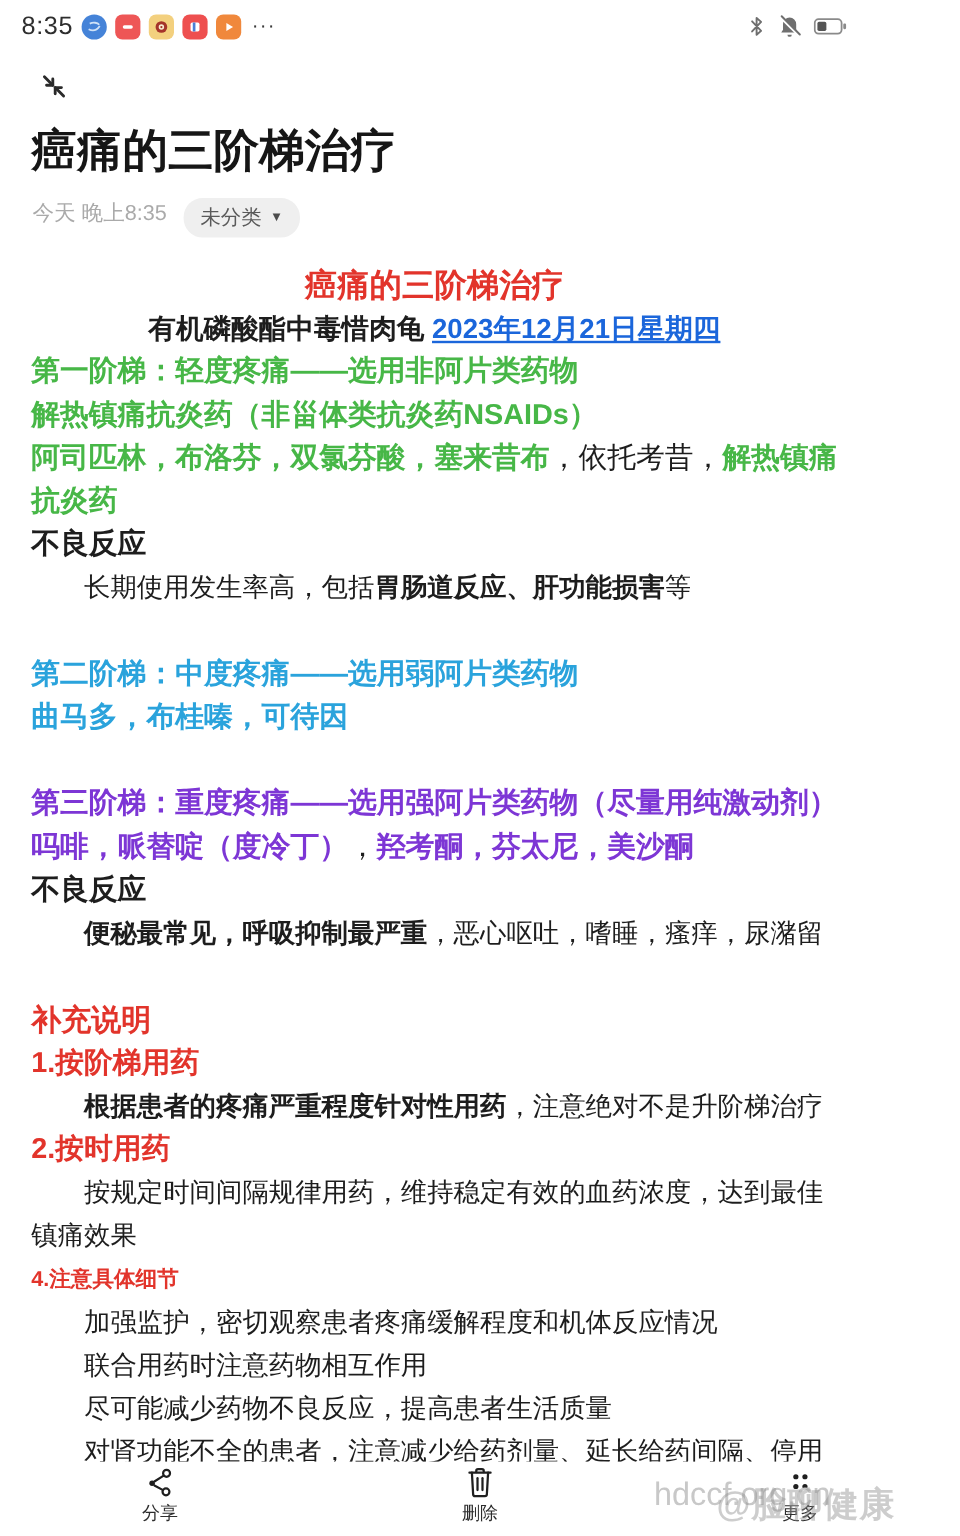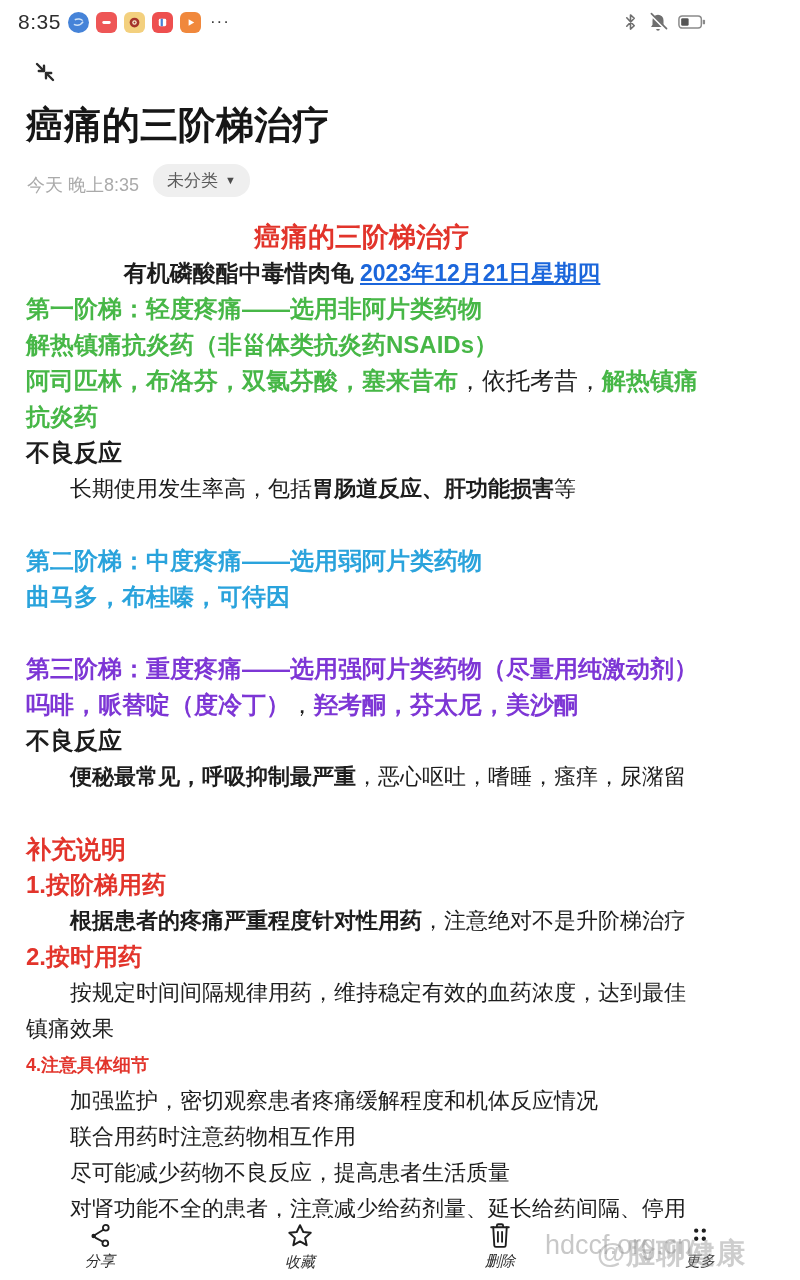--- a/index.html
+++ b/index.html
@@ -12,38 +12,38 @@
   .sb-left{display:flex;align-items:center;gap:7px;}
   .sb-time{font-size:21px;color:#2e2e2e;letter-spacing:.5px;}
   .app-icon{width:21px;height:21px;border-radius:6px;display:inline-flex;align-items:center;justify-content:center;flex:none;}
   .sb-ellipsis{font-size:17px;color:#3a3a3a;letter-spacing:1px;margin-left:2px;}
   .sb-right{display:flex;align-items:center;gap:9px;}
   .sb-right svg{display:block;}
 
   
   .collapse-btn{margin:14px 0 0 30px;width:30px;height:30px;display:inline-block;cursor:pointer;}
   .note-title{margin:10px 26px 0 26px;font-size:38px;line-height:1.25;font-weight:bold;color:#161616;}
-  .note-meta{margin:14px 26px 0 27px;display:flex;align-items:flex-end;gap:14px;}
+  .note-meta{margin:14px 26px 0 27px;display:flex;align-items:flex-start;gap:14px;}
   .meta-time{font-size:18px;color:#aaaaaa;}
   .category-pill{background:#efefef;border-radius:16px;padding:5px 14px;font-size:17px;color:#5a5a5a;
                  display:inline-flex;align-items:center;gap:7px;cursor:pointer;}
   .category-pill .arrow{font-size:11px;color:#4c4c4c;}
 
   
   .note-body{margin:22px 26px 0 26px;}
   .para{font-size:22px;line-height:36px;min-height:36px;color:#1d1d1d;word-break:break-all;}
   .para.indent{text-indent:2em;}
   .para.spacer{height:36px;}
   .para span{white-space:pre-wrap;}
   .para a,.para .link{cursor:pointer;}
 
   
   .toolbar{position:absolute;left:0;bottom:0;width:800px;height:62px;background:#fff;
            display:flex;align-items:flex-start;justify-content:space-around;padding-top:4px;box-sizing:border-box;}
-  .tb-item{display:flex;flex-direction:column;align-items:center;gap:3px;width:120px;cursor:pointer;font-style:italic;}
+  .tb-item{display:flex;flex-direction:column;align-items:center;gap:3px;width:120px;cursor:pointer;}
   .tb-item svg{display:block;}
   .tb-label{font-size:15px;color:#2d2d2d;}
 
   
   .watermark{position:absolute;left:545px;top:1228px;width:255px;height:48px;pointer-events:none;}
   .wm-site{position:absolute;left:0;top:2px;font-size:27px;color:#c8c8c8;white-space:nowrap;}
   .wm-handle{position:absolute;left:52px;top:6px;font-size:29px;font-weight:bold;color:rgba(145,145,145,0.45);white-space:nowrap;letter-spacing:1px;}
 </style>
 </head>
 <body>
@@ -169,28 +169,20 @@
             <circle cx="19" cy="22" r="3"></circle>
             <circle cx="7" cy="14.5" r="2.4" fill="#1f1f1f" stroke="none"></circle>
           <line x1="17" y1="8" x2="9" y2="13"></line>
             <line x1="9" y1="16.5" x2="16.5" y2="20.5"></line>
         </svg>
       </span>
       <span class="tb-label">分享</span>
     </div>
     <div class="tb-item">
       <span>
-        <svg width="28" height="28" viewBox="0 0 24 24" fill="none" stroke="#1f1f1f" stroke-width="1.7" stroke-linejoin="round">
-          <path d="M12 2.8 l2.8 5.8 6.4 .7 -4.8 4.3 1.3 6.3 -5.7 -3.2 -5.7 3.2 1.3 -6.3 -4.8 -4.3 6.4 -.7 z"></path>
-        </svg>
-      </span>
-      <span class="tb-label">收藏</span>
-    </div>
-    <div class="tb-item">
-      <span>
         <svg width="26" height="27" viewBox="0 0 24 26" fill="none" stroke="#1f1f1f" stroke-width="1.8" stroke-linecap="round" stroke-linejoin="round">
           <path d="M9 4.5 V3.6 a1.4 1.4 0 0 1 1.4 -1.4 h3.2 a1.4 1.4 0 0 1 1.4 1.4 V4.5"></path>
           <line x1="3.5" y1="5" x2="20.5" y2="5"></line>
           <path d="M5.5 5 l1 17.5 a1.5 1.5 0 0 0 1.5 1.4 h8 a1.5 1.5 0 0 0 1.5 -1.4 L18.5 5"></path>
           <line x1="10" y1="9.5" x2="10" y2="19"></line>
             <line x1="14" y1="9.5" x2="14" y2="19"></line>
         </svg>
       </span>
       <span class="tb-label">删除</span>
     </div>

